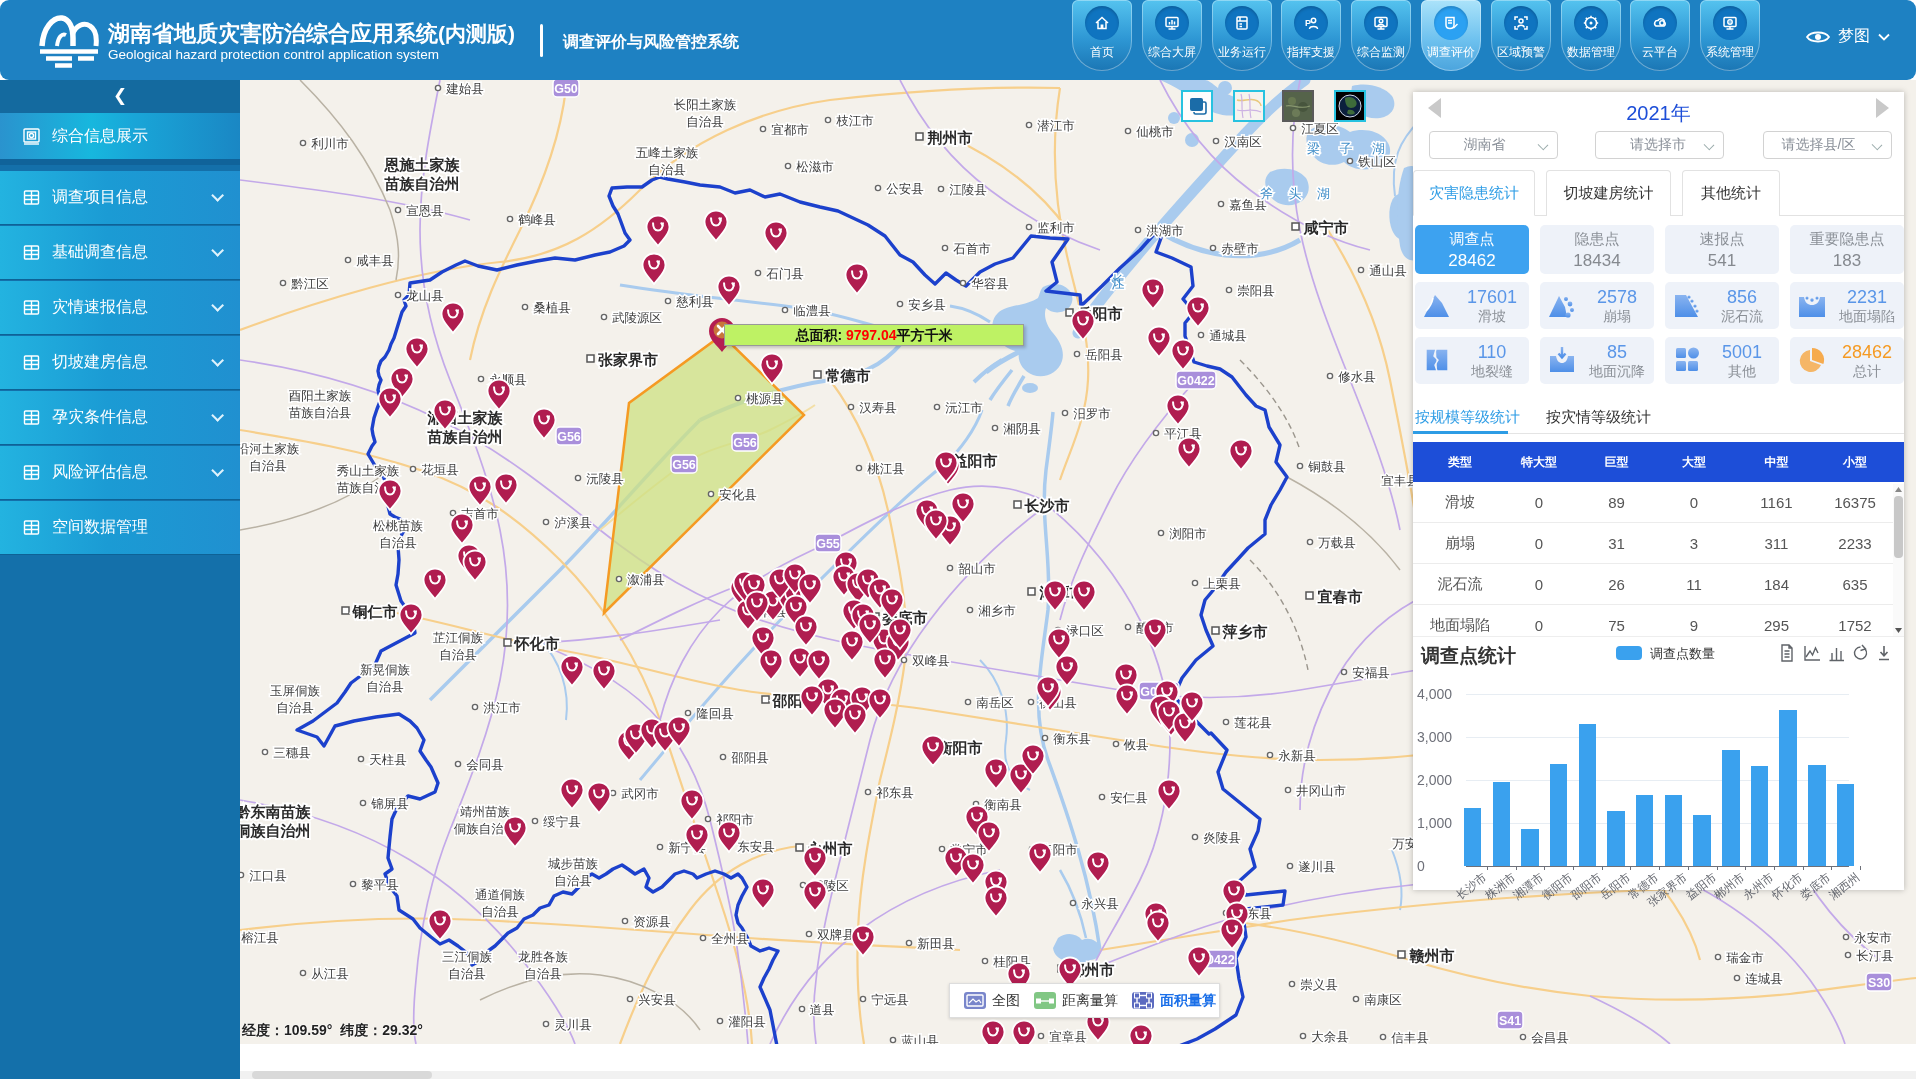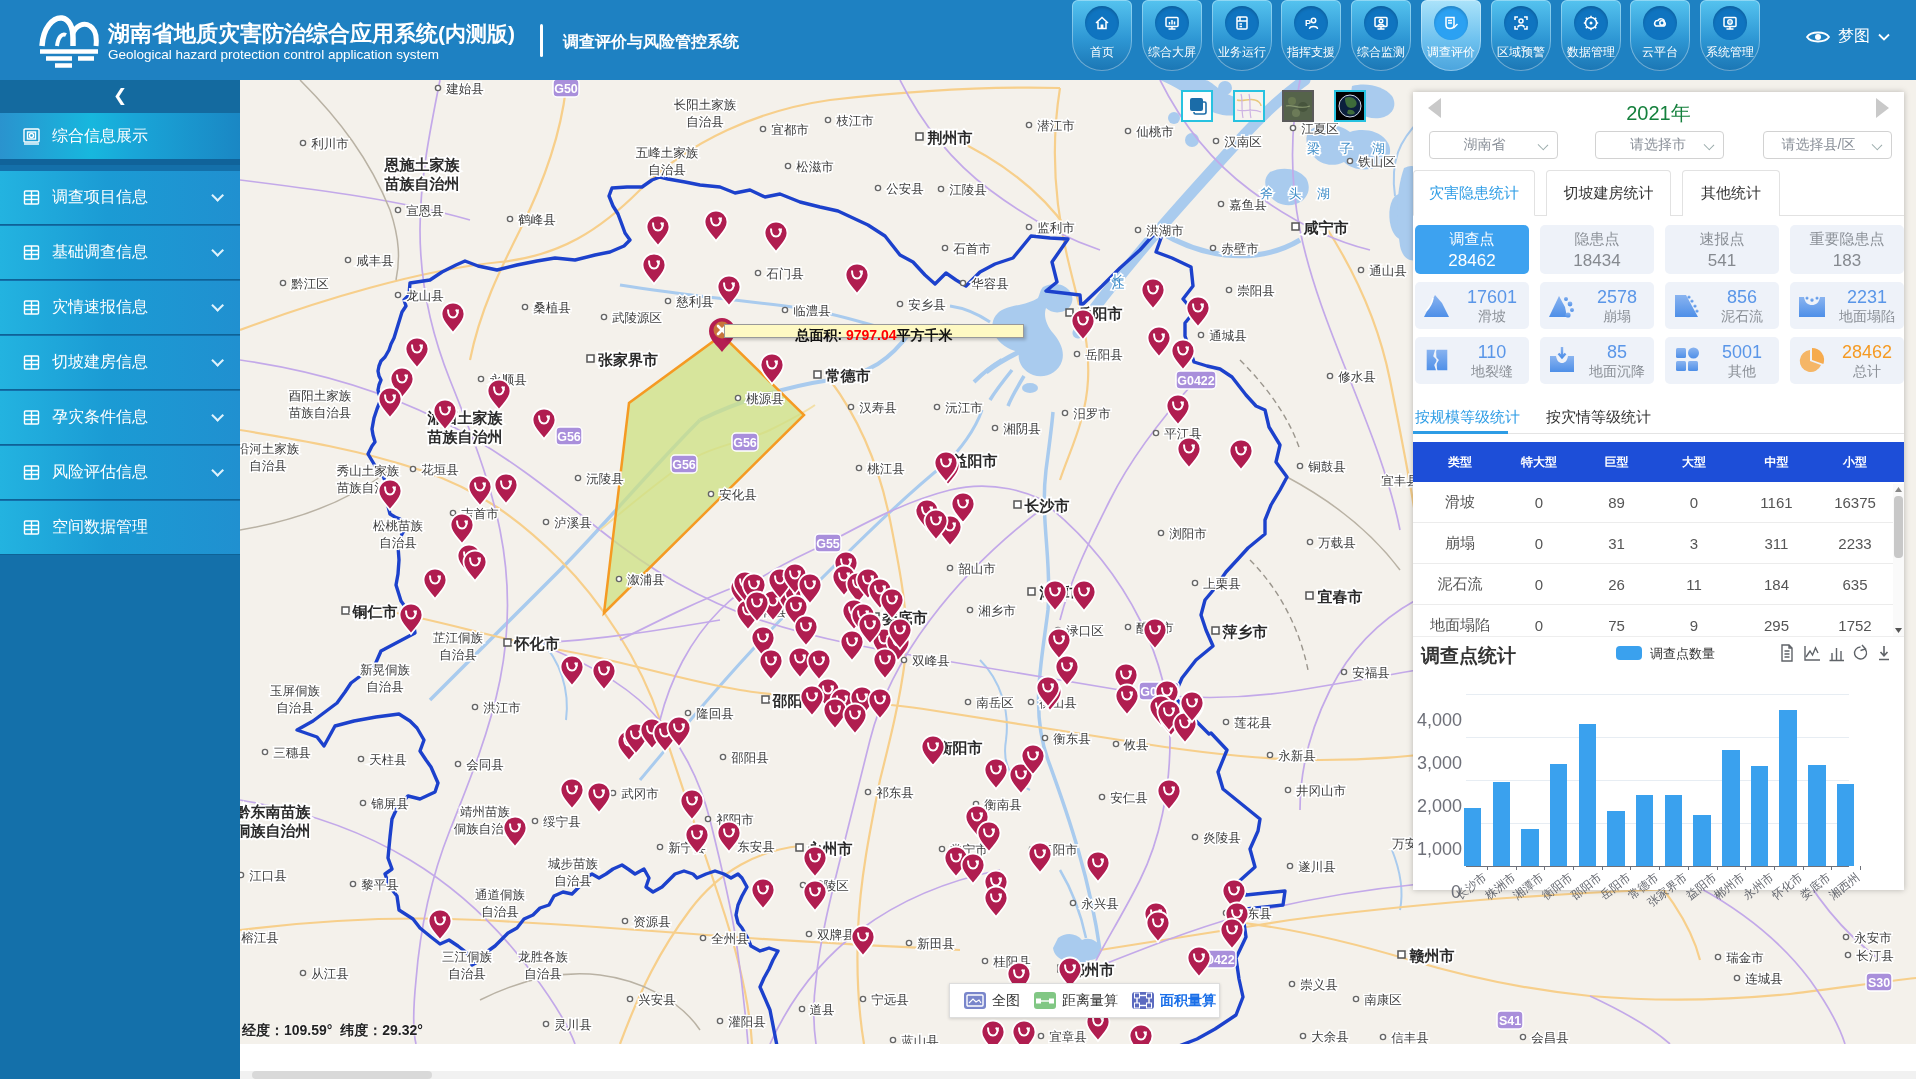--- a/index.html
+++ b/index.html
@@ -1,18 +1,18 @@
 <!DOCTYPE html>
 <html><head><meta charset="utf-8"><title>p</title><style>
 *{margin:0;padding:0;box-sizing:border-box;}
 html,body{width:1916px;height:1079px;overflow:hidden;font-family:"Liberation Sans",sans-serif;}
 body{position:relative;background:#fff;}
 .abs{position:absolute;}
 
-.header{left:0;top:0;width:1916px;height:80px;background:#1e81c2;}
+.header{left:0;top:0;width:1916px;height:80px;background:#1e81c2;border-radius:9px;}
 .h-title{left:108px;top:19px;color:#fff;font-size:22px;font-weight:bold;white-space:nowrap;}
 .h-title small{font-size:21px;font-weight:bold;}
 .h-sub{left:108px;top:47px;color:#fff;font-size:13.5px;white-space:nowrap;}
 .h-sep{left:540px;top:24px;width:3px;height:33px;background:#fff;border-radius:2px;}
 .h-sys{left:563px;top:32px;color:#fff;font-size:16px;font-weight:bold;white-space:nowrap;}
 .nav-btn{top:0;width:60px;height:71px;border-radius:6px 6px 30px 30px;background:linear-gradient(180deg,#55c3ef 0%,#2e97d4 55%,#1b76b4 100%);box-shadow:inset 0 0 0 1px rgba(255,255,255,.35);}
 .nav-btn.on{background:linear-gradient(180deg,#abe3fa 0%,#6fc2ef 55%,#4ba4dd 100%);padding-left:37px;}
 .nav-circ{left:13px;top:6px;width:34px;height:34px;border-radius:50%;background:#0f74c0;box-shadow:inset 0 2px 3px rgba(0,0,0,.18);display:flex;align-items:center;justify-content:center;}
 .nav-btn.on .nav-circ{background:#2ba1f2;}
 .nav-lab{left:0;top:44px;width:60px;text-align:center;color:#fff;font-size:12px;white-space:nowrap;}
@@ -21,21 +21,21 @@
 .sidebar{left:0;top:80px;width:240px;height:999px;background:#1470aa;}
 .sb-top{left:0;top:0;width:240px;height:33px;background:#146a9f;color:#fff;text-align:center;line-height:31px;font-size:17px;}
 .sb-item{left:0;width:240px;height:54px;color:#fff;font-size:16px;display:flex;align-items:center;background:linear-gradient(90deg,#23b3e0 0%,#1b9bd4 45%,#2090d0 100%);border-bottom:1px solid #0e6296;}
 .sb-item.first{height:52px;background:linear-gradient(90deg,#2a93ce 0%,#17b7de 38%,#19a6d8 55%,#1a87c4 100%);border-bottom:6px solid #10639a;}
 .sb-ico{margin-left:22px;width:19px;height:19px;flex:none;}
 .sb-txt{margin-left:11px;flex:1;}
 .sb-chev{margin-right:20px;width:9px;height:9px;border-right:2px solid #dff2fc;border-bottom:2px solid #dff2fc;transform:rotate(45deg) translateY(-3px);}
 
 .panel{left:1413px;top:92px;width:491px;height:798px;background:#fff;box-shadow:0 0 6px rgba(0,0,0,.25);}
 .yr{left:0;top:0;width:491px;height:39px;}
-.yr-t{width:100%;text-align:center;font-size:20px;color:#15803d;top:8px;}
+.yr-t{width:100%;text-align:center;font-size:20px;color:#1d4ed8;top:8px;}
 .arr{width:0;height:0;border-style:solid;}
 .arr-l{left:15px;top:6px;border-width:10px 13px 10px 0;border-color:transparent #c9c9c9 transparent transparent;}
 .arr-r{left:463px;top:6px;border-width:10px 0 10px 13px;border-color:transparent transparent transparent #c9c9c9;}
 .sel{top:39px;height:28px;border:1px solid #d2d2d2;border-radius:4px;color:#8a9099;font-size:14px;display:flex;align-items:center;justify-content:center;background:#fff;}
 .sel .cv{position:absolute;right:10px;top:9px;width:8px;height:8px;border-right:1.6px solid #9aa;border-bottom:1.6px solid #9aa;transform:rotate(45deg) scaleY(.9);}
 .tabs{left:0;top:78px;width:491px;height:46px;border-bottom:1px solid #e2e2e2;}
 .tab{top:0;height:46px;border:1px solid #e2e2e2;border-bottom:none;border-radius:4px 4px 0 0;background:#fff;font-size:15px;color:#333;display:flex;align-items:center;justify-content:center;}
 .tab.on{color:#2d9ce5;border-bottom:1px solid #fff;z-index:2;}
 .card{border-radius:5px;background:#eef2f9;}
 .card1{height:49px;text-align:center;color:#8a8f96;}
@@ -63,28 +63,28 @@
 .c4{left:321px;width:85px;}
 .c5{left:406px;width:72px;}
 .tsb{left:480px;top:392px;width:11px;height:152px;background:#fafafa;}
 .tsb .th{position:absolute;left:1px;top:12px;width:9px;height:62px;background:#c8c8c8;border-radius:4px;}
 
 .chart{left:0;top:544px;width:491px;height:254px;background:#fff;border-top:1px solid #eee;}
 .ch-title{left:8px;top:6px;font-size:19px;font-weight:bold;color:#333;}
 .ch-leg{left:203px;top:9px;width:26px;height:14px;background:#3aa1ee;border-radius:4px;}
 .ch-legt{left:237px;top:8px;font-size:13px;color:#333;}
 .gline{height:1px;background:#e7edf3;}
-.ylab{width:44px;text-align:right;font-size:18px;color:#6e7079;margin-top:24px;}
+.ylab{width:44px;font-size:14px;color:#6e7079;}
 .bar{background:#3aa1ee;}
 .xlab{font-size:11.5px;color:#62656d;transform:rotate(-38deg);transform-origin:right top;white-space:nowrap;}
 
 .mapbox{left:240px;top:80px;width:1676px;height:964px;background:#f4f1eb;overflow:hidden;}
 .coords{left:2px;top:942px;font-size:14px;font-weight:bold;color:#222;text-shadow:0 0 2px #fff,0 0 2px #fff;}
 .mbtn{top:10px;width:32px;height:32px;border:2px solid #27c2e0;background:#fdfdfd;}
-.tip{left:485px;top:245px;width:300px;height:14px;background:#fef9c3;border:1px solid #999;box-shadow:2px 2px 3px rgba(0,0,0,.2);font-size:14px;font-weight:bold;color:#111;text-align:center;line-height:20px;}
+.tip{left:485px;top:245px;width:300px;height:22px;background:#bef264;border:1px solid #999;box-shadow:2px 2px 3px rgba(0,0,0,.2);font-size:14px;font-weight:bold;color:#111;text-align:center;line-height:20px;}
 .tip b{color:#f00;}
 .mtool{left:709px;top:903px;width:271px;height:35px;background:#fff;border:1px solid #ddd;box-shadow:0 1px 3px rgba(0,0,0,.15);display:flex;align-items:center;}
 .mtool .it{display:flex;align-items:center;gap:6px;font-size:14px;color:#333;margin-left:14px;}
 .mtool .it.b{color:#1a6fe8;font-weight:bold;}
 .mtool .sq{width:22px;height:17px;border-radius:3px;display:inline-block;}
 
 .bot1{left:240px;top:1044px;width:1676px;height:27px;background:#fff;}
 .bot2{left:240px;top:1071px;width:1676px;height:8px;background:#f1f1f1;}
 .bot3{left:252px;top:1071px;width:180px;height:8px;background:#d9d9d9;border-radius:4px;}
 </style></head>

